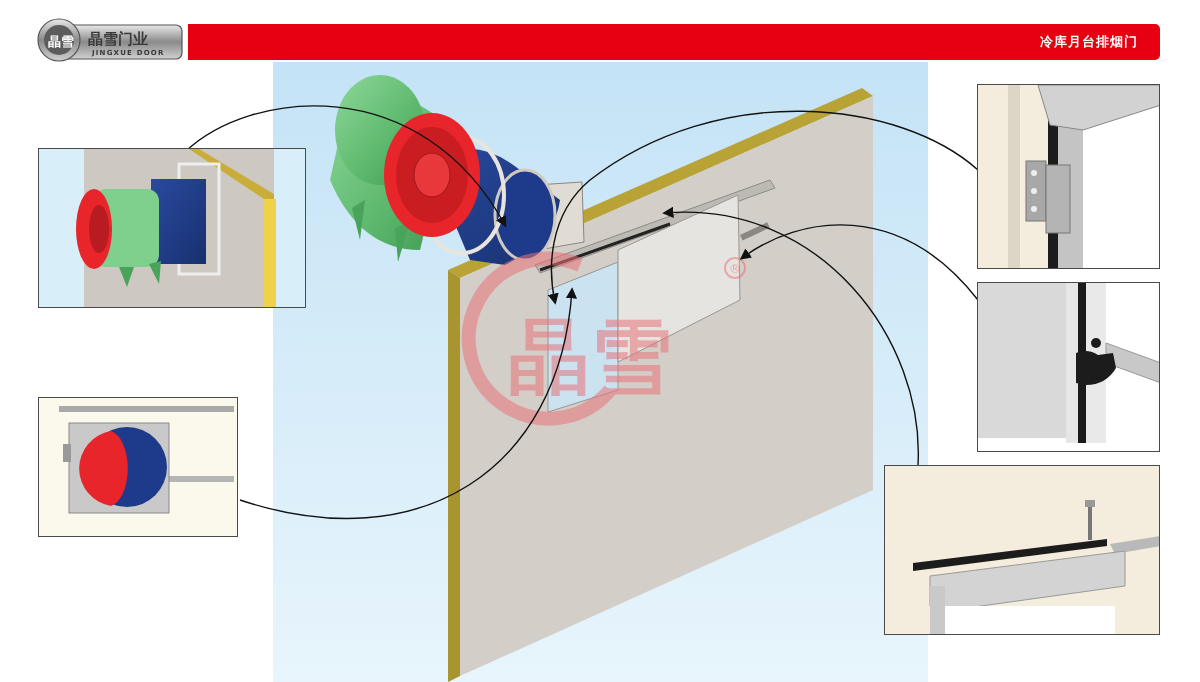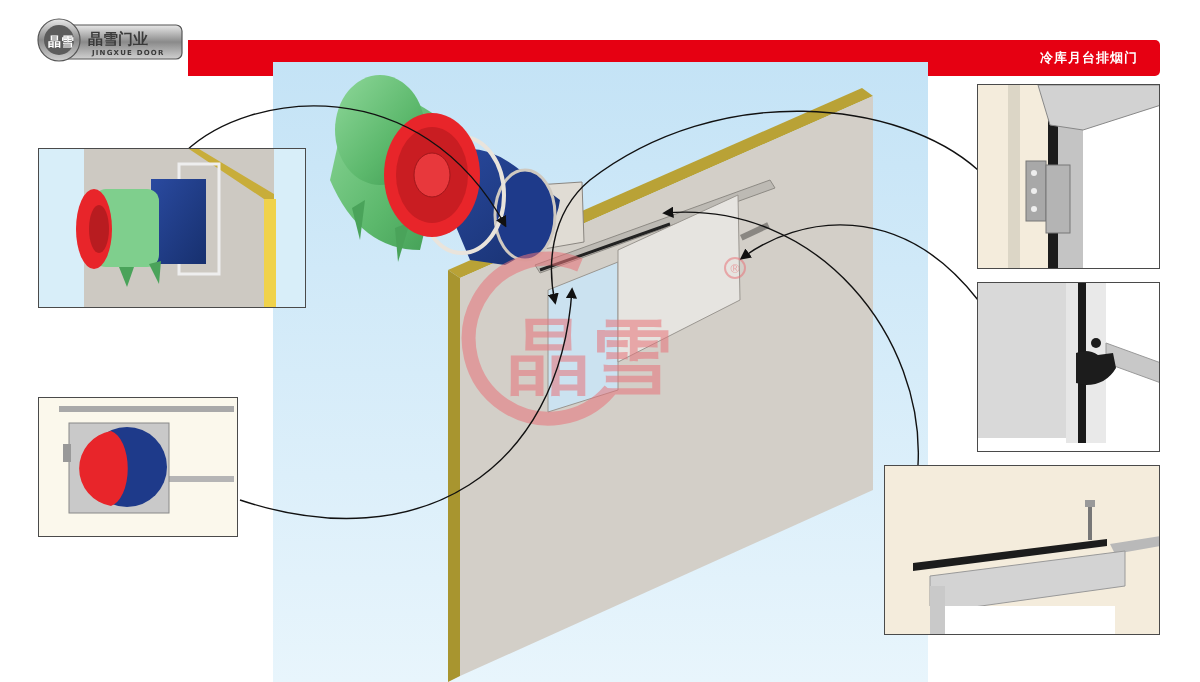--- a/index.html
+++ b/index.html
@@ -1,20 +1,20 @@
 <!DOCTYPE html>
 <html><head>
 <meta charset="utf-8">
 <style>
   html, body { margin:0; padding:0; }
   body { width:1200px; height:682px; background:#ffffff; position:relative; overflow:hidden;
          font-family:"DejaVu Sans", "Liberation Sans", sans-serif; }
   .logo { position:absolute; left:36px; top:17px; width:148px; height:46px; }
   .header-bar { position:absolute; left:188px; top:24px; width:972px; height:36px;
-                background:#e60012; border-radius:0 5px 5px 0;margin-top:16px; }
+                background:#e60012; border-radius:0 5px 5px 0; }
   .header-title { position:absolute; right:22px; top:0; line-height:36px; color:#ffffff;
                   font-size:13px; font-weight:bold; letter-spacing:1px; }
   .stage { position:absolute; left:0; top:0; width:1200px; height:682px; }
   .inset { position:absolute; border:1.5px solid #4a4a4a; background:#fff; overflow:hidden; box-sizing:border-box; }
   .inset svg { display:block; }
 </style>
 </head>
 <body>
 
 <div class="logo">

